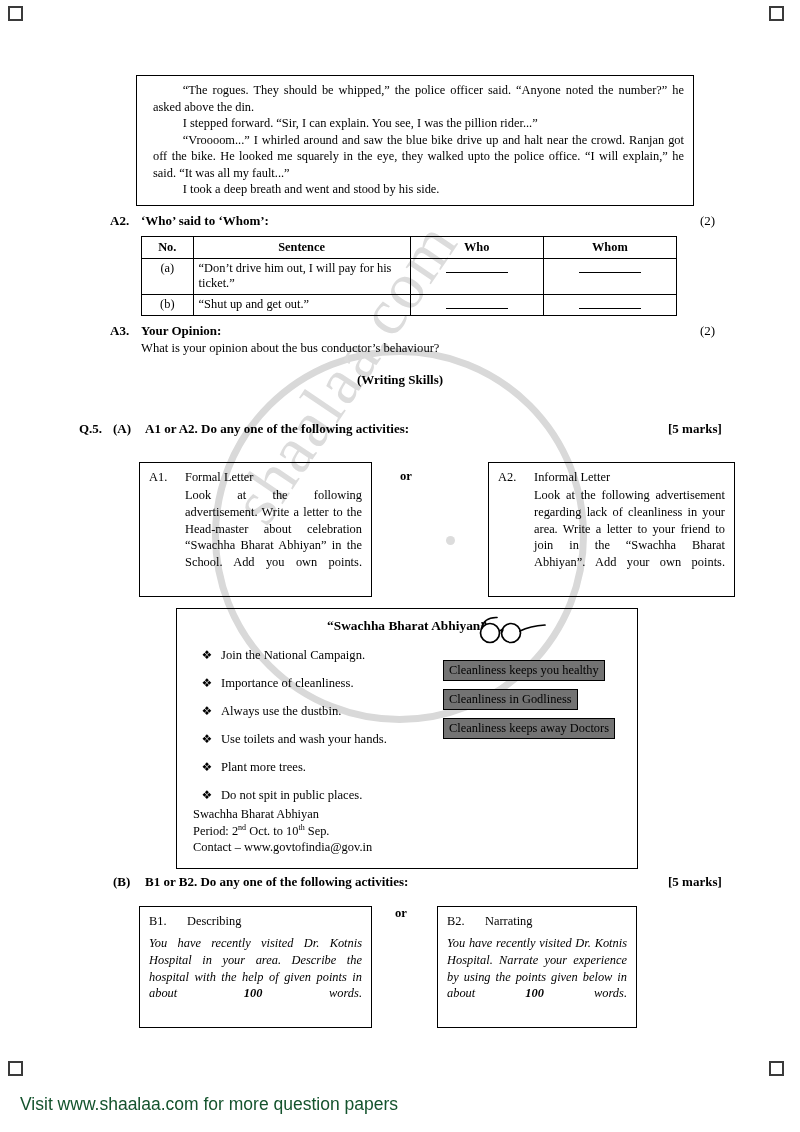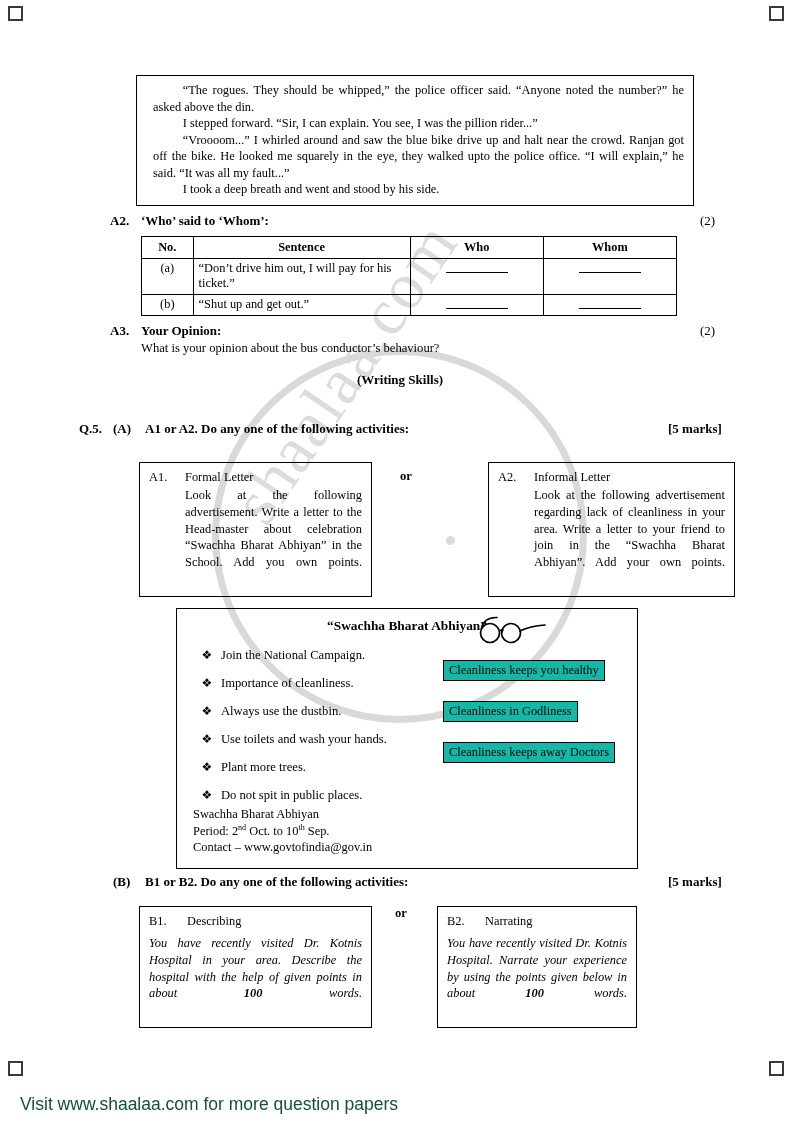--- a/index.html
+++ b/index.html
@@ -236,22 +236,22 @@
   .bullet-text { font-size: 12.6px; }
   #ad-slogans {
     flex: 1;
     padding-top: 12px;
   }
   .slogan {
     border: 1px solid #000;
     display: inline-block;
     padding: 2px 5px;
     font-size: 12.4px;
-    margin-bottom: 20px;
-    background: #14b8a6;
+    margin-bottom: 8px;
+    background: #737373;
     white-space: nowrap;
   }
   #ad-footer {
     margin-top: 2px;
     font-size: 12.4px;
     line-height: 1.28;
   }
   #ad-footer sup { font-size: 8px; }
 
   #qb-b     { left: 113px; top: 874px; }

